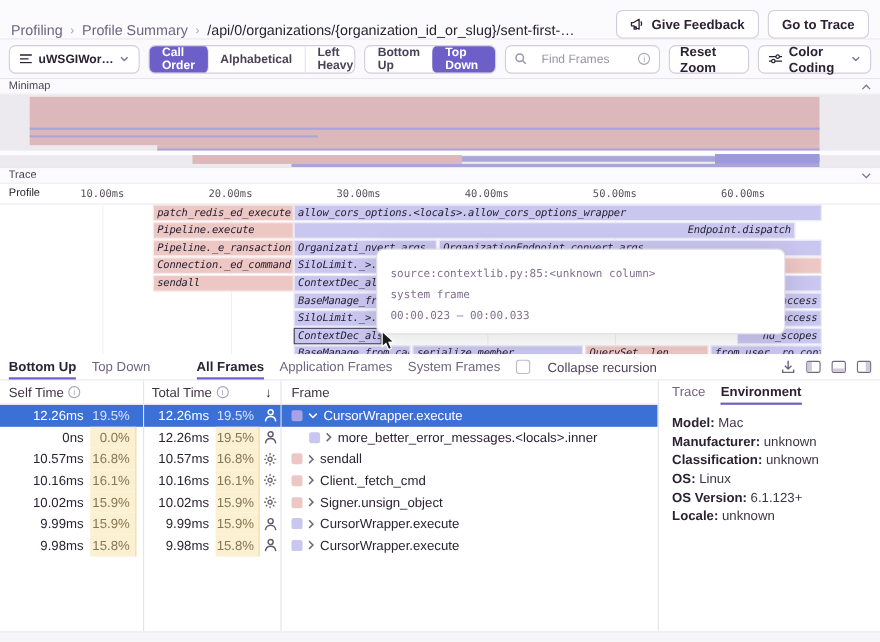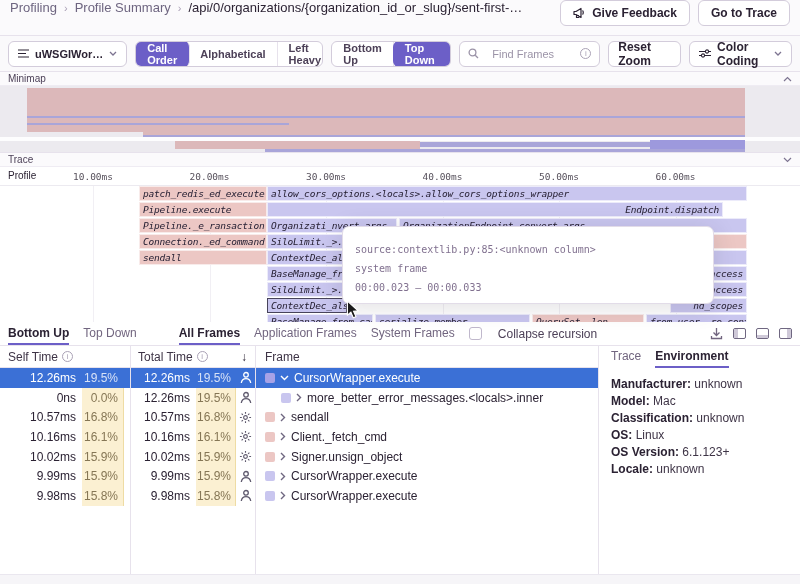--- a/index.html
+++ b/index.html
@@ -6,21 +6,21 @@
   html,body { margin:0; padding:0; }
   body {
     width:800px; height:584px; position:relative; overflow:hidden;
     font-family:"Liberation Sans", sans-serif; font-size:12px; color:#2b2233;
     background:#fff;
   }
 
   
   .topbar {
     position:absolute; top:0; left:0; right:0; height:36px;
-    display:flex; align-items:flex-start; padding:0 10px; gap:8px;
+    display:flex; align-items:flex-end; padding:0 10px; gap:8px;
     background:#fbfafc; border-bottom:1px solid #e7e2ec;
   }
   .crumbs { display:flex; align-items:center; gap:7px; font-size:13px; color:#6e6580; white-space:nowrap; }
   .crumb-sep { color:#a99fb5; font-size:11px; }
   .crumb-last { color:#2b2233; }
   .topbar-actions { margin-left:auto; display:flex; gap:8px; }
   .btn {
     height:26px; padding:0 12px; display:flex; align-items:center; gap:6px;
     background:#fff; border:1px solid #d3ccdb; border-radius:6px;
     font-size:12px; font-weight:700; color:#2b2233; cursor:default;
@@ -540,22 +540,22 @@
   </div>
 <div class="col-sep" style="left:130px"></div>
 <div class="col-sep" style="left:255px"></div>
 
 <div class="details">
   <div class="d-tabs">
     <div class="d-tab">Trace</div>
     <div class="d-tab active">Environment</div>
   </div>
   <div class="d-fields" id="detail-fields">
+      <div class="detail-line"><span class="dl-label">Model: </span><span>Mac</span></div>
       <div class="detail-line"><span class="dl-label">Manufacturer: </span><span>unknown</span></div>
-      <div class="detail-line"><span class="dl-label">Model: </span><span>Mac</span></div>
       <div class="detail-line"><span class="dl-label">Classification: </span><span>unknown</span></div>
       <div class="detail-line"><span class="dl-label">OS: </span><span>Linux</span></div>
       <div class="detail-line"><span class="dl-label">OS Version: </span><span>6.1.123+</span></div>
       <div class="detail-line"><span class="dl-label">Locale: </span><span>unknown</span></div>
     </div>
 </div>
 
 <div class="footer-strip"></div>
 
 </body></html>

